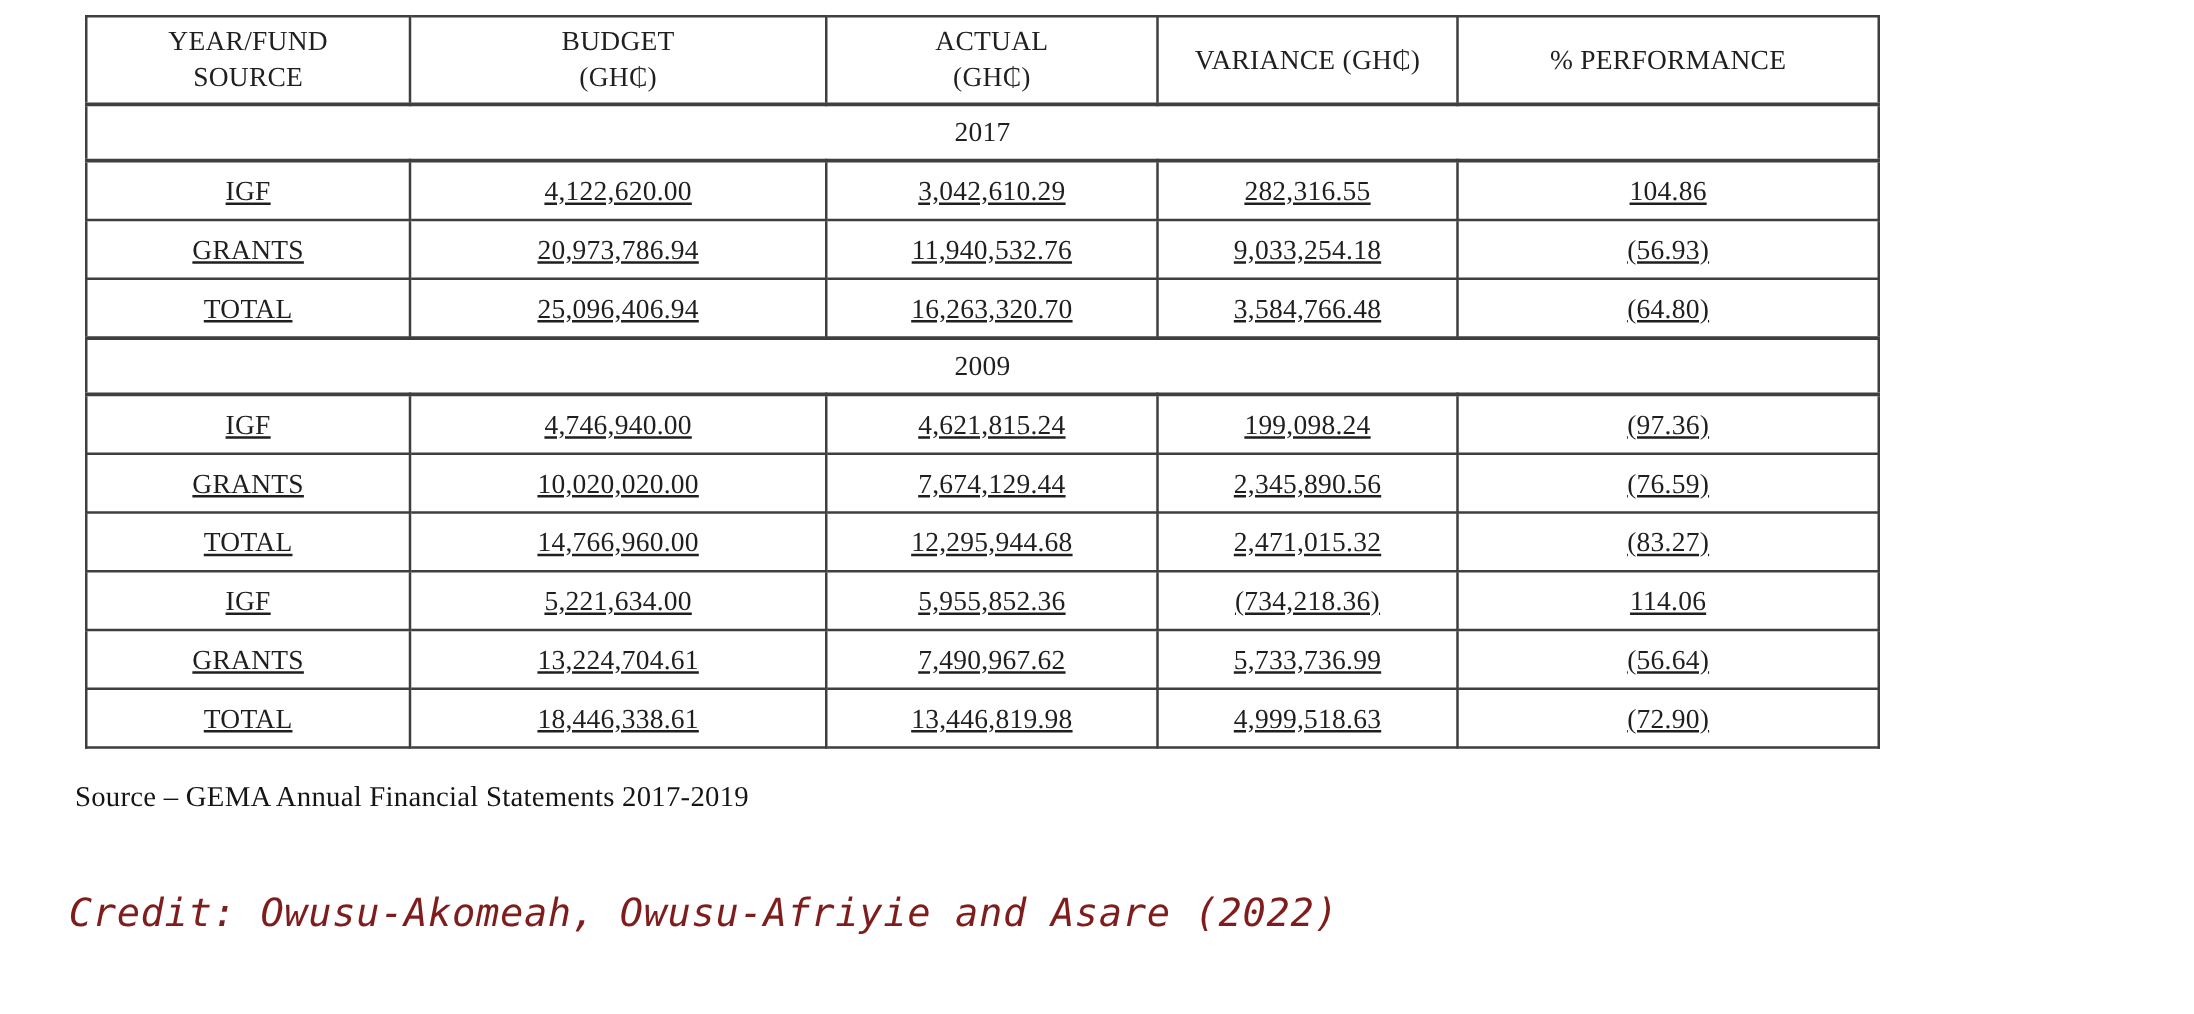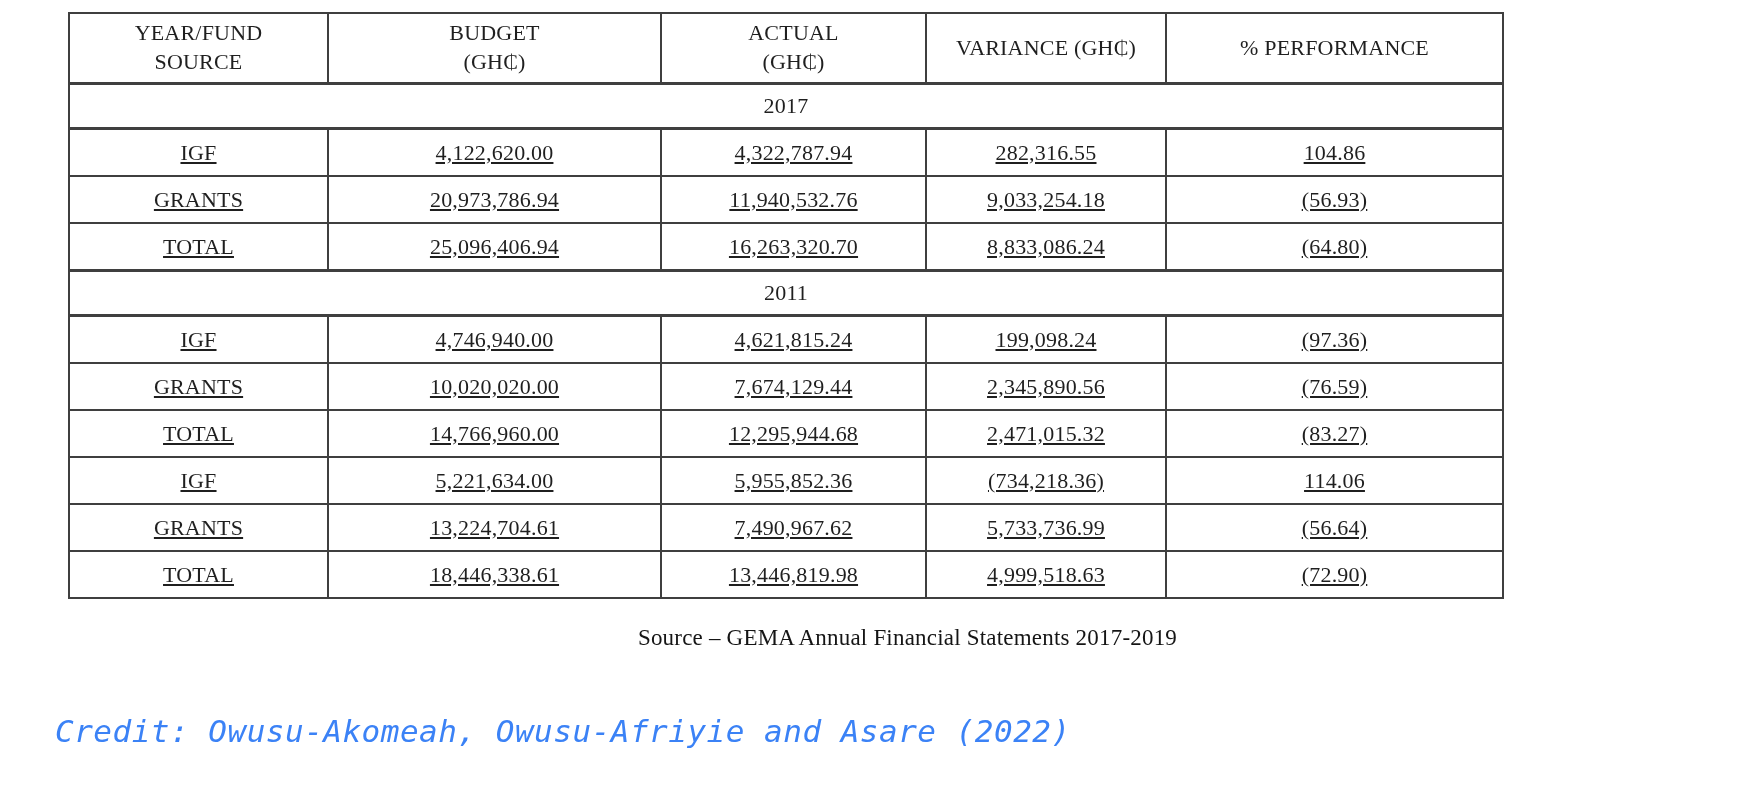--- a/index.html
+++ b/index.html
@@ -46,28 +46,27 @@
     border-bottom-width: 3px;
     margin-left: 23px;
   }
   tr.data-row td { height: 45px; text-decoration: underline; }
 
   .source-note {
     margin: 26px 0 0 60px;
     font-size: 23px;
     color: #151515;
     letter-spacing: 0.2px;
-    text-align: center;
   }
   .credit-note {
     margin: 62px 0 0 55px;
     font-family: "DejaVu Sans Mono", "Liberation Mono", monospace;
     font-style: italic;
     font-size: 31px;
-    color: #3b82f6;
+    color: #7f1d1d;
     letter-spacing: 0.5px;
   }
 </style>
 </head>
 <body>
 
 <div class="page">
 
   <table class="fin-table">
     <colgroup>
@@ -89,40 +88,40 @@
           <th>% PERFORMANCE</th>
         </tr>
     </thead>
     <tbody id="table-body">
         <tr class="year-row">
           <td colspan="5">2017</td>
         </tr>
         <tr class="data-row">
           <td>IGF</td>
           <td>4,122,620.00</td>
-          <td>4,322,787.94</td>
+          <td>3,042,610.29</td>
           <td>282,316.55</td>
           <td>104.86</td>
         </tr>
         <tr class="data-row">
           <td>GRANTS</td>
           <td>20,973,786.94</td>
           <td>11,940,532.76</td>
           <td>9,033,254.18</td>
           <td>(56.93)</td>
         </tr>
         <tr class="data-row total-row">
           <td>TOTAL</td>
           <td>25,096,406.94</td>
           <td>16,263,320.70</td>
-          <td>8,833,086.24</td>
+          <td>3,584,766.48</td>
           <td>(64.80)</td>
         </tr>
         <tr class="year-row">
-          <td colspan="5">2011</td>
+          <td colspan="5">2009</td>
         </tr>
         <tr class="data-row">
           <td>IGF</td>
           <td>4,746,940.00</td>
           <td>4,621,815.24</td>
           <td>199,098.24</td>
           <td>(97.36)</td>
         </tr>
         <tr class="data-row">
           <td>GRANTS</td>

